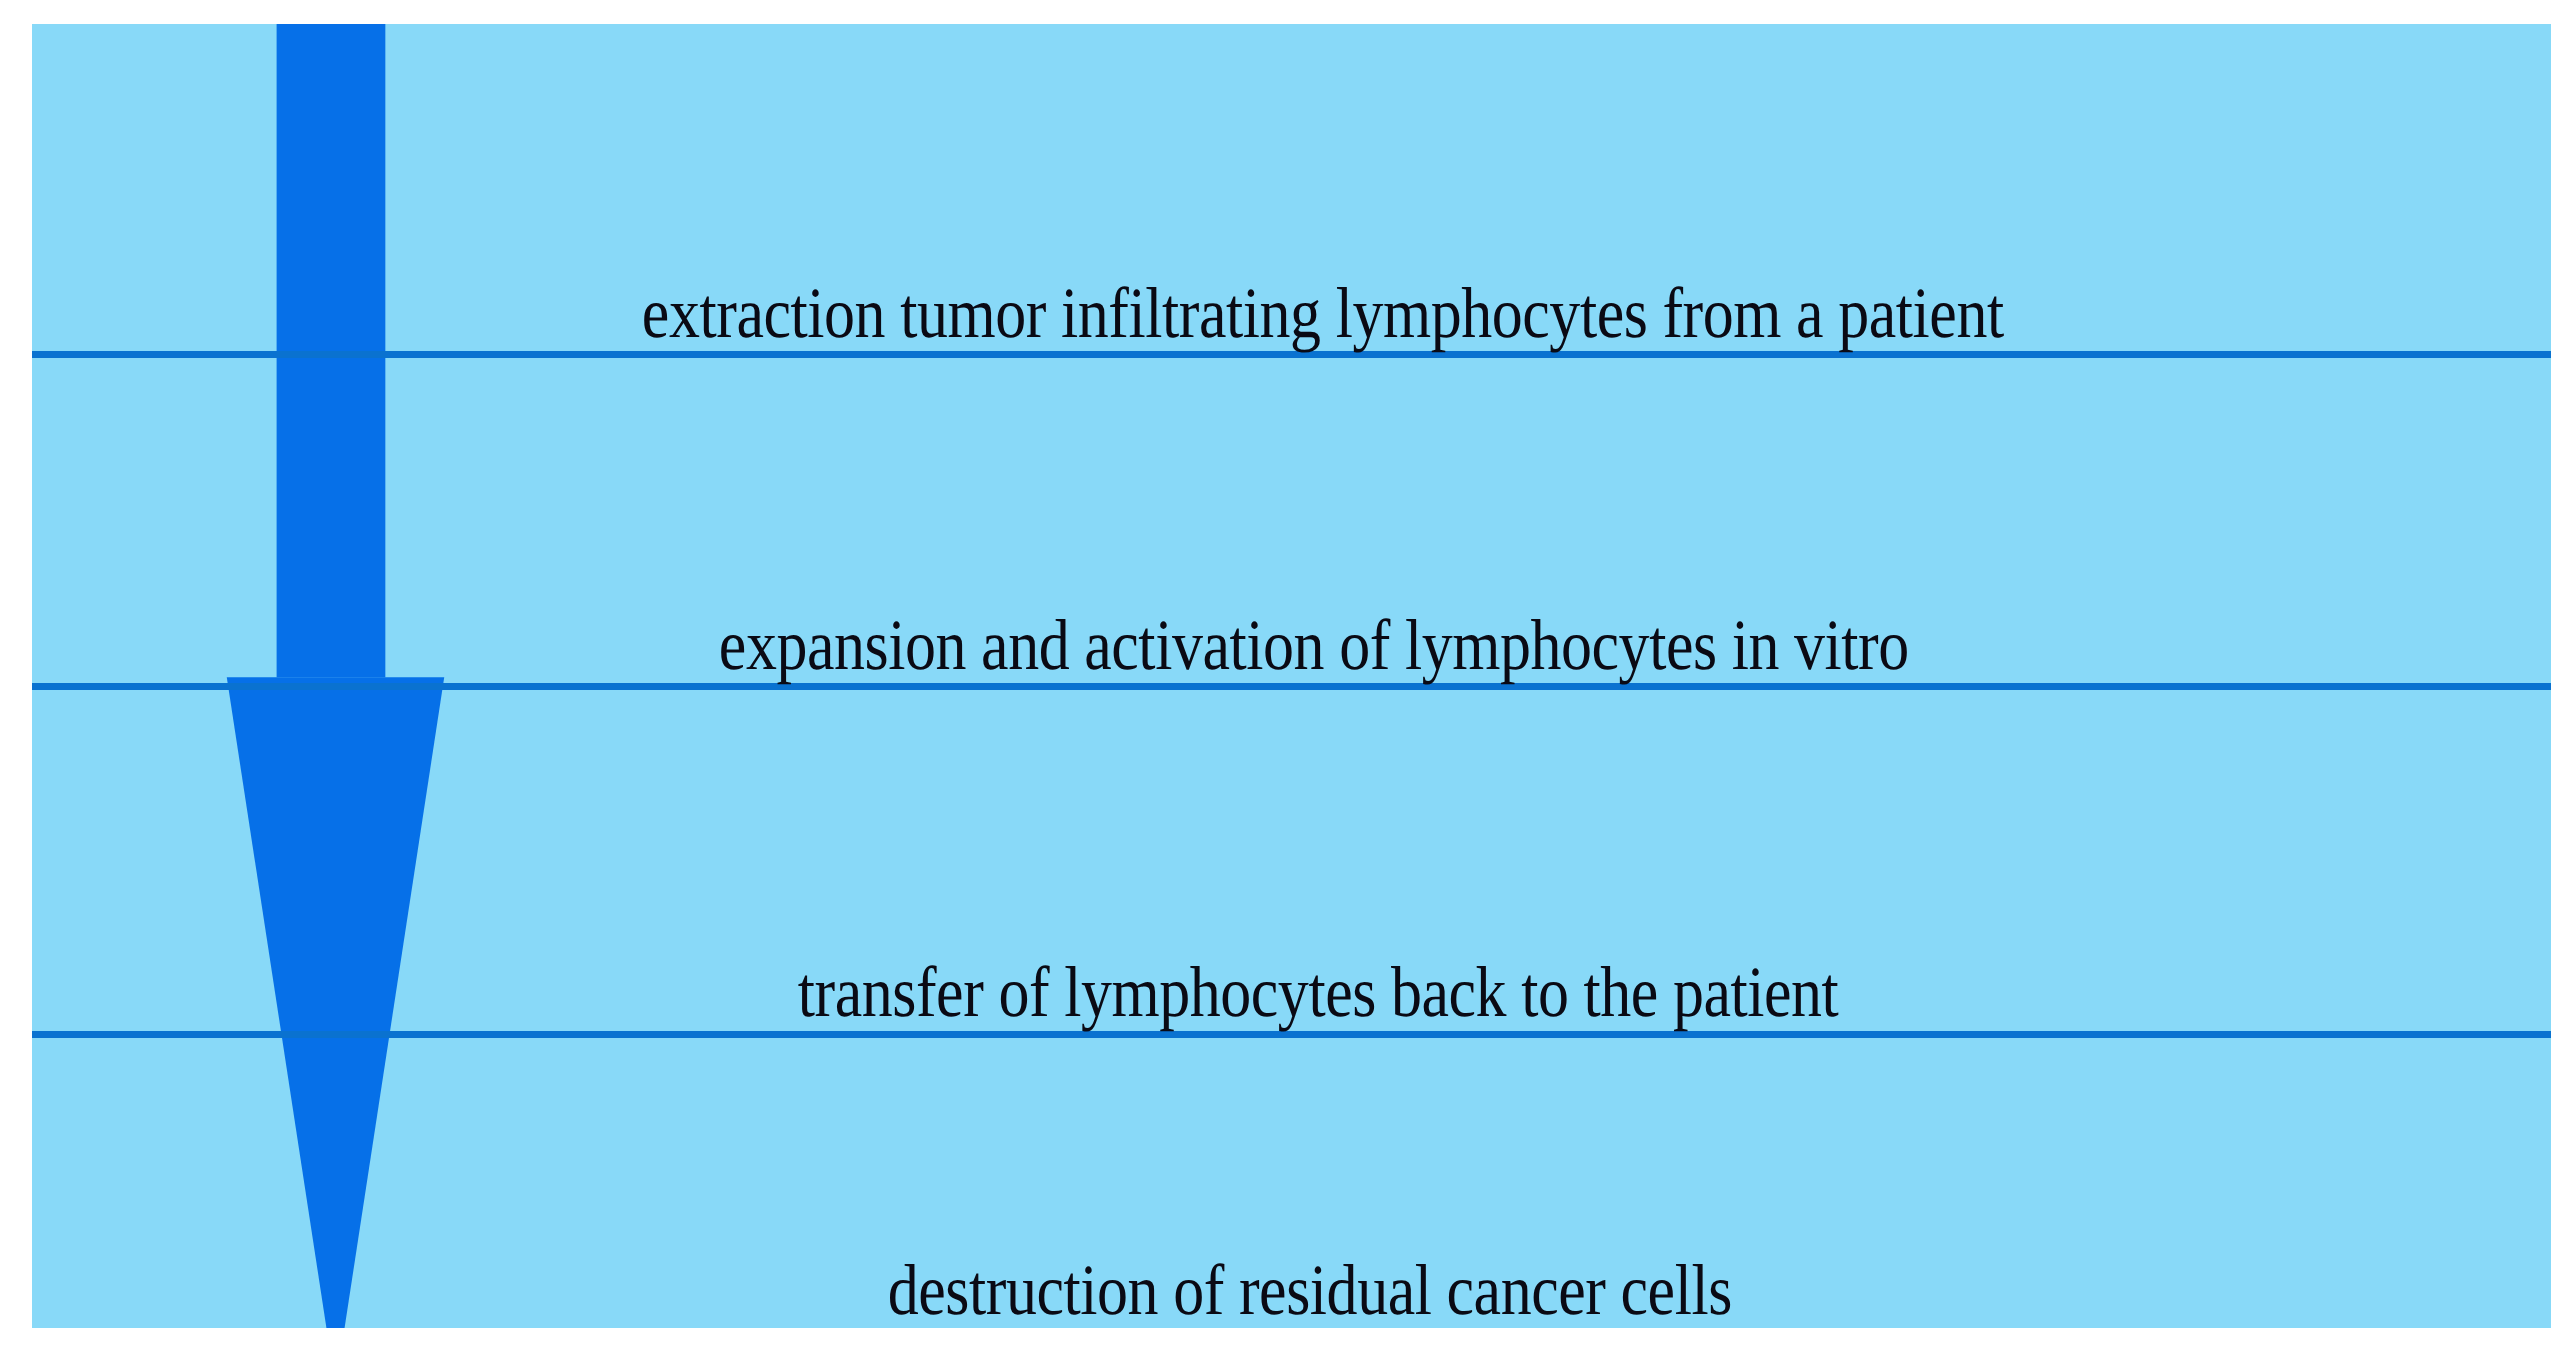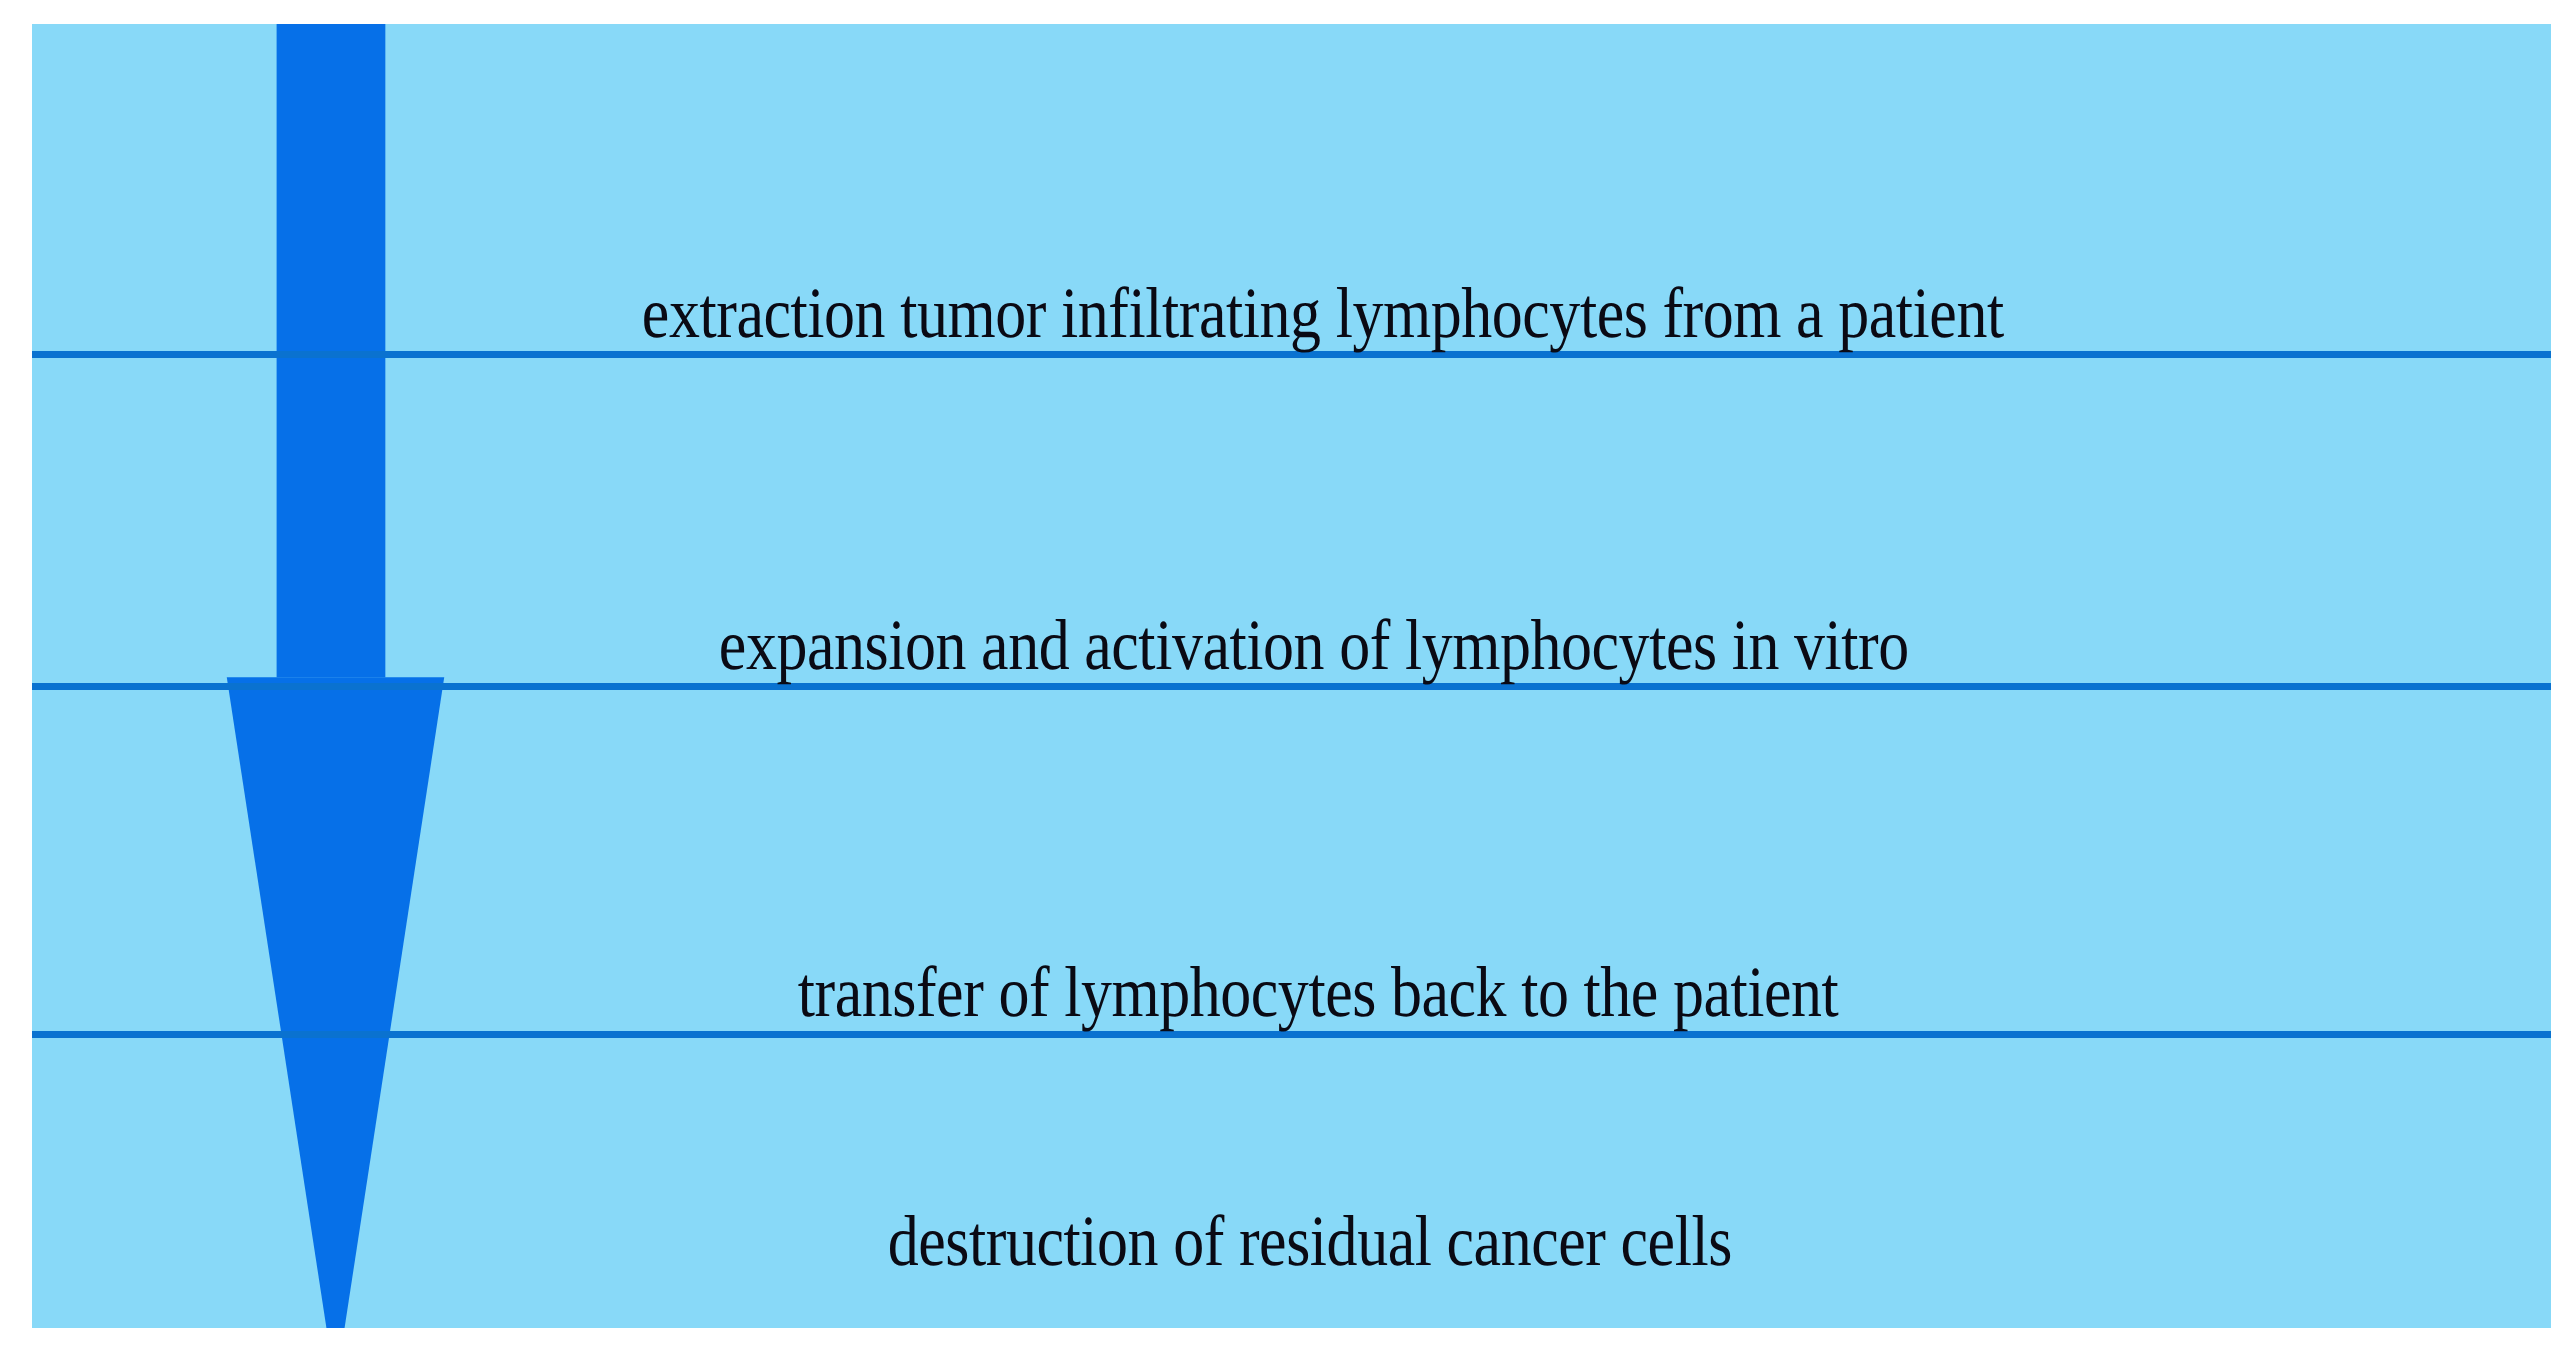--- a/index.html
+++ b/index.html
@@ -60,21 +60,21 @@
     position: absolute;
     left: 0;
     width: 2519px;
     display: flex;
     align-items: flex-end;
     justify-content: center;
   }
   .stage.s1 { top: 0px;    height: 327px; }
   .stage.s2 { top: 333px;  height: 326px; }
   .stage.s3 { top: 665px;  height: 341px; }
-  .stage.s4 { top: 964px; height: 291px; }
+  .stage.s4 { top: 1013px; height: 291px; }
 
   .stage-label {
     color: #0A0A14;
     font-family: "Liberation Serif", "DejaVu Serif", serif;
     font-size: 72px;
     font-weight: 400;
     line-height: 1.05;
     letter-spacing: -0.5px;
     white-space: nowrap;
     transform: scaleX(0.86);

